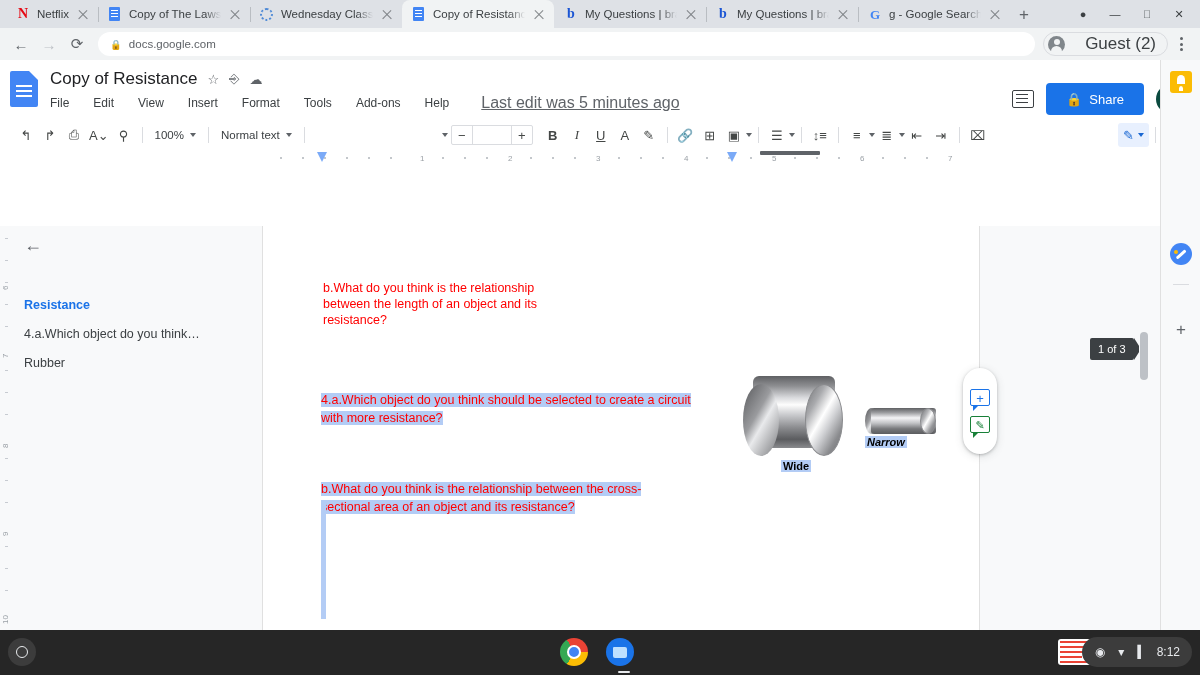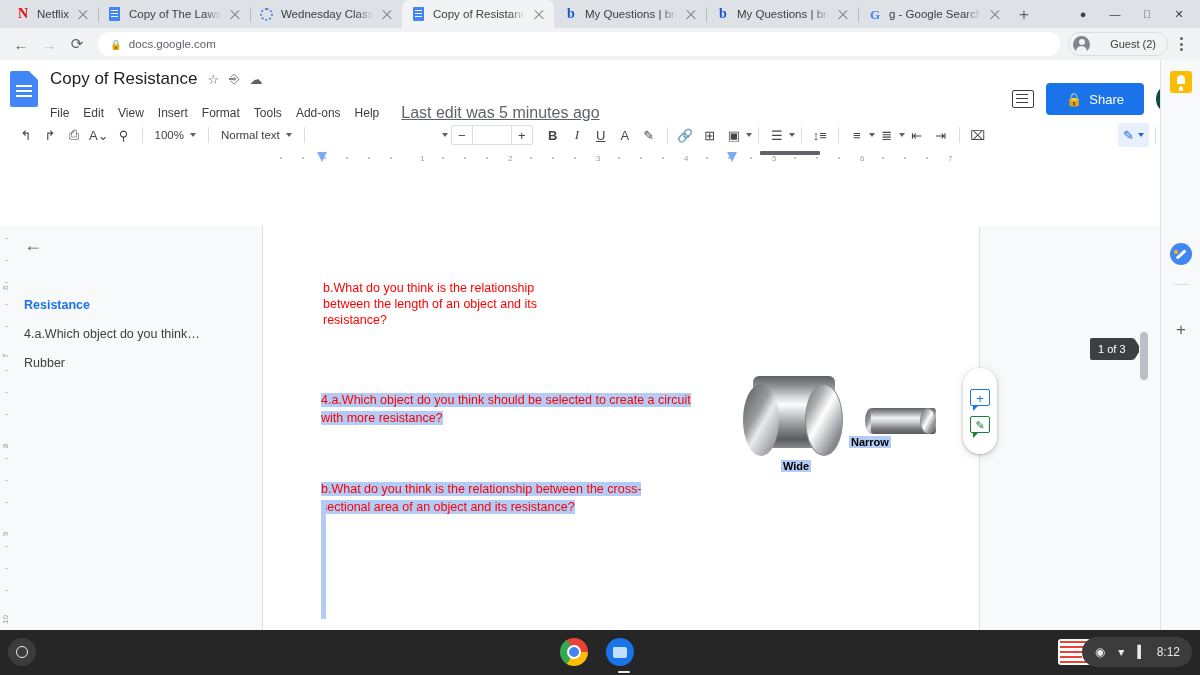--- a/index.html
+++ b/index.html
@@ -51,41 +51,41 @@
   .fav-g { font-family:"Liberation Serif", serif; font-weight:bold; font-size:13px; line-height:13px; color:#4285f4;}
 
   
   .navbar { height: 32px; background: #f1f3f4; display: flex; align-items: center; padding: 0 8px; gap: 2px; }
   .navbtn { width: 26px; height: 26px; display:flex; align-items:center; justify-content:center; color:#5f6368; font-size:15px; }
   .navbtn.dim { color: #bdc1c6; }
   .omnibox { flex: 1; height: 24px; background:#fff; border-radius:13px; display:flex; align-items:center;
              padding: 0 12px; margin: 0 6px; font-size: 11.5px; color:#5f6368; gap:7px; }
   .omnibox .lock { font-size:9.5px; color:#3c4043; }
   .guest { height:24px; border:1px solid #dadce0; border-radius:13px; display:flex; align-items:center;
-           gap:20px; padding:0 11px 0 4px; font-size:11px; color:#3c4043; background:#f1f3f4;}
+           gap:20px; padding:0 11px 0 4px; font-size:17px; color:#3c4043; background:#f1f3f4;}
   .gav { width:17px; height:17px; border-radius:50%; background:#80868b; position:relative; }
   .gav::before{content:"";position:absolute;left:5.5px;top:3.5px;width:6px;height:6px;border-radius:50%;background:#f1f3f4;}
   .gav::after{content:"";position:absolute;left:3px;top:10.5px;width:11px;height:7px;border-radius:6px 6px 0 0;background:#f1f3f4;}
   .kebab { width:22px; display:flex; flex-direction:column; align-items:center; gap:2.5px; }
   .kebab i { width:3px;height:3px;border-radius:50%;background:#5f6368; display:block;}
 
   
   #docs { position:absolute; top:60px; left:0; width:1200px; height:570px; background:#fff; }
 
   .docs-head { height: 60px; display:flex; align-items:flex-start; padding: 7px 14px 0 10px; background:#fff; }
   .doclogo { width:28px; height:36px; flex:0 0 28px; background:#4285f4; border-radius:2px; position:relative; margin-top:4px;}
   .doclogo::before { content:""; position:absolute; right:0; top:0; border-width:0 9px 9px 0; border-style:solid;
      border-color: #fff #fff transparent transparent; }
   .doclogo::after { content:""; position:absolute; left:6px; top:14px; width:16px; height:1.8px; background:#fff;
      box-shadow:0 5px 0 #fff, 0 10px 0 #fff; }
   .headtext { margin-left:12px; flex:1; }
   .titlerow { display:flex; align-items:center; gap:10px; height:24px; }
   .doctitle { font-size:17px; color:#202124; font-weight:400; }
   .ticon { color:#5f6368; font-size:13px; }
-  .menurow { display:flex; align-items:center; gap:14px; margin-top:13px; }
+  .menurow { display:flex; align-items:center; gap:24px; margin-top:3px; }
   .menurow a { font-size:12px; color:#3c4043; text-decoration:none; }
   .lastedit { font-size:16px; color:#5f6368; text-decoration:underline; margin-left:8px; }
   .headright { display:flex; align-items:center; gap:12px; margin-top:16px; }
   .cmtbtn { width:22px;height:18px;border:1.8px solid #3c4043;border-radius:2px;position:relative;}
   .cmtbtn::after{content:"";position:absolute;left:3px;top:3px;width:12px;height:1.4px;background:#3c4043;
      box-shadow:0 4px 0 #3c4043, 0 8px 0 #3c4043;}
   .sharebtn { background:#1a73e8;color:#fff;border-radius:4px;height:32px;display:flex;align-items:center;gap:7px;
      padding:0 20px;font-size:13px; }
   .acct { width:30px;height:30px;border-radius:50%;background:#0b4a3f;color:#fff;display:flex;align-items:center;
      justify-content:center;font-size:14px; }
@@ -500,21 +500,21 @@
         <div class="cursorbar"></div>
 
         <div class="cyls">
           <div class="wide-left"></div>
           <div class="wide-body"></div>
           <div class="wide-cap"></div>
           <div class="narrow-left"></div>
           <div class="narrow-body"></div>
           <div class="narrow-cap"></div>
           <div class="cyl-label" style="left:28px;top:84px;">Wide</div>
-          <div class="cyl-label" style="left:96px;top:60px;">Narrow</div>
+          <div class="cyl-label" style="left:112px;top:60px;font-style:italic;">Narrow</div>
         </div>
       </div>
 
       <div class="page2"></div>
     </div>
 
     <div class="cpill">
       <div class="cicon">
           <span class="plus">+</span>
         </div>

